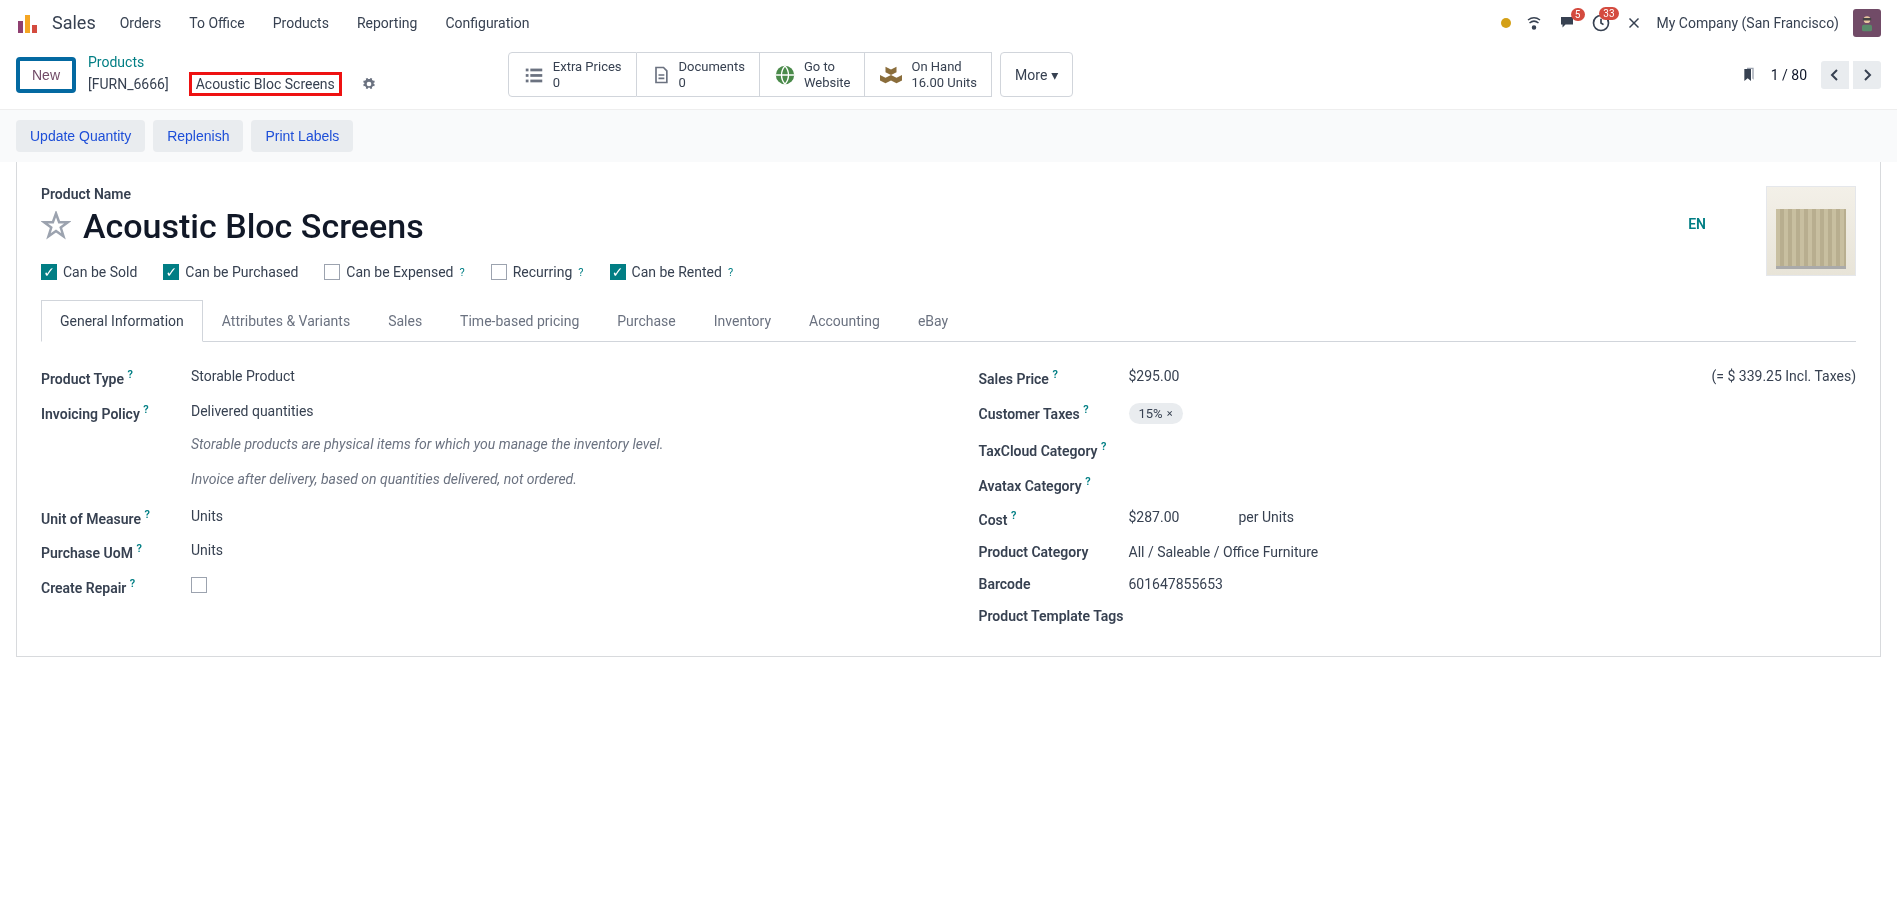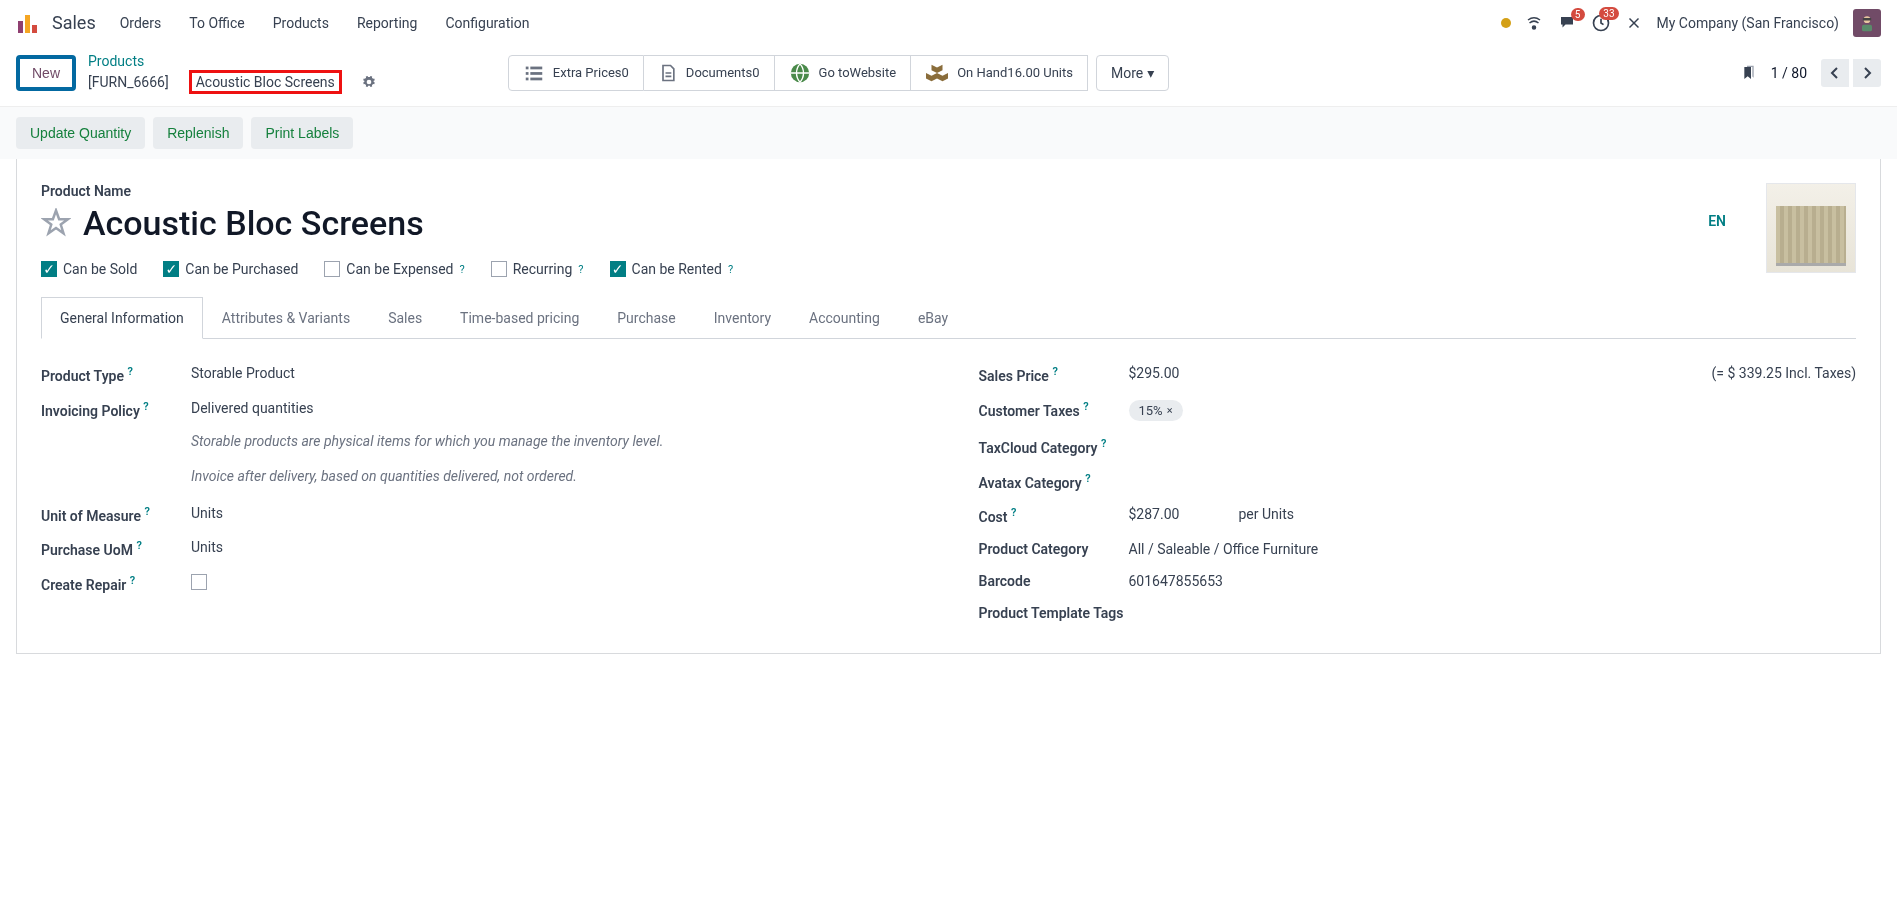--- a/index.html
+++ b/index.html
@@ -25,35 +25,35 @@
 .breadcrumb-sku { color: #374151; }
 .breadcrumb-name { color: #374151; }
 .highlight-box { border: 3px solid #e11; padding: 0 4px; }
 .gear-sm { color: #6b7280; cursor: pointer; }
 
 .stat-buttons { display: flex; margin-left: 120px; }
 .stat-btn { display: flex; align-items: center; gap: 8px; border: 1px solid #d1d5db; border-left: none; padding: 6px 14px; cursor: pointer; background: #fff; }
 .stat-btn:first-child { border-left: 1px solid #d1d5db; border-radius: 4px 0 0 4px; }
 .stat-btn:last-child { border-radius: 0 4px 4px 0; }
 .stat-btn .icon { color: #6b7280; }
-.stat-text { display: flex; flex-direction: row; font-size: 13px; line-height: 1.2; }
+.stat-text { display: flex; flex-direction: column; font-size: 13px; line-height: 1.2; }
 .stat-text .v { color: #374151; }
 .more-btn { border: 1px solid #d1d5db; padding: 8px 14px; border-radius: 4px; margin-left: 8px; cursor: pointer; background:#fff; display:flex; align-items:center; gap:4px; }
 
 .pager-area { margin-left: auto; display: flex; align-items: center; gap: 14px; }
 .pager-text { color: #0f172a; }
 .pager-btns { display: flex; gap: 4px; }
 .pager-btn { background: #e9ecef; border: none; width: 28px; height: 28px; cursor: pointer; display:flex; align-items:center; justify-content:center; }
 .pager-btn:first-child{border-radius:3px 0 0 3px;} .pager-btn:last-child{border-radius:0 3px 3px 0;}
 
 .toolbar { background: #f9fafb; padding: 10px 16px; display: flex; gap: 8px; border-top: 1px solid #eee; }
-.tool-btn { background: #e9ecef; border: none; padding: 8px 14px; border-radius: 4px; cursor: pointer; color: #15803d; font-size: 14px; }
+.tool-btn { background: #e9ecef; border: none; padding: 8px 14px; border-radius: 4px; cursor: pointer; color: #1d4ed8; font-size: 14px; }
 
 .sheet { margin: 0 16px 24px; border: 1px solid #d8dadd; border-top:none; background: #fff; padding: 24px; }
-.prod-head { display: flex; }
+.prod-head { display: flex; gap: 20px; }
 .prod-left { flex: 1; }
 .field-label-sm { font-weight: 600; color: #374151; margin-bottom: 4px; }
 .title-row { display: flex; align-items: center; gap: 12px; }
 .star { color: #9ca3af; cursor: pointer; }
 .prod-title { font-size: 34px; font-weight: 500; color: #111827; }
 .lang-badge { color: #017e84; font-weight: 600; cursor: pointer; align-self: flex-start; margin-top: 30px; margin-right: 40px; }
 .prod-image { width: 90px; height: 90px; border: 1px solid #e5e7eb; background: linear-gradient(#f3f0e8,#e8e4d8); display:flex; align-items:flex-end; justify-content:center; padding:6px; }
 .screen-ph { width: 70px; height: 60px; background: repeating-linear-gradient(90deg,#c8bfa0 0 4px,#b8ae8f 4px 8px); border-bottom:3px solid #aaa; }
 
 .checkrow { display: flex; gap: 26px; margin-top: 18px; flex-wrap: wrap; }

